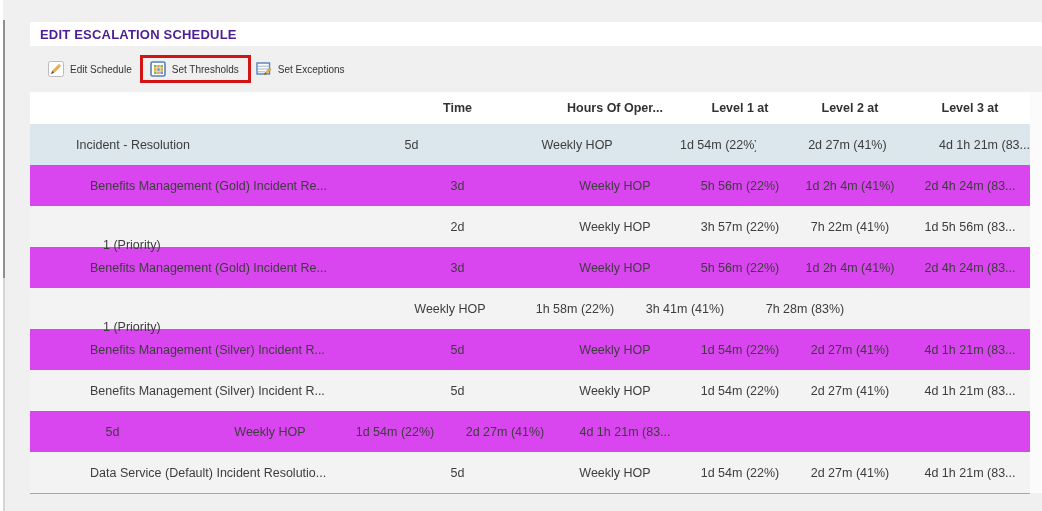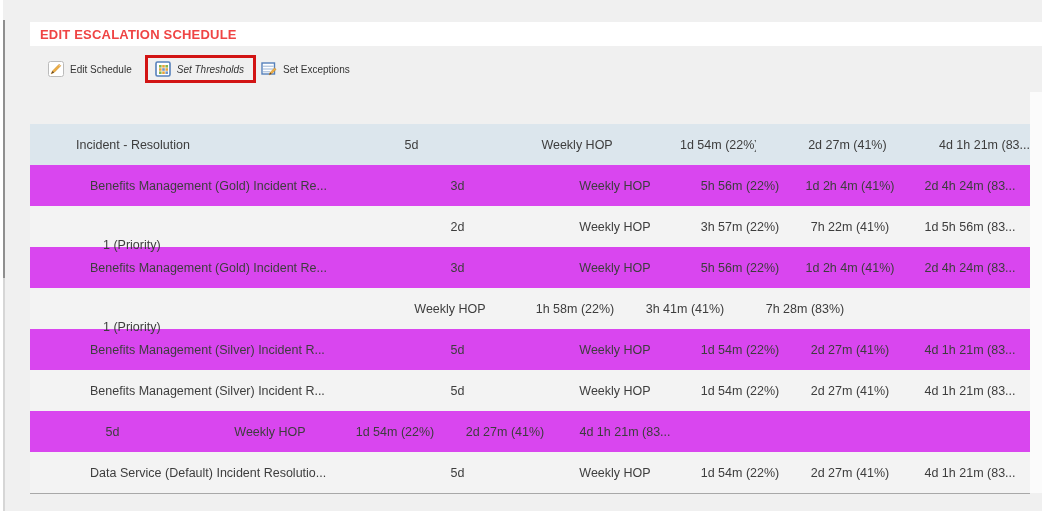--- a/index.html
+++ b/index.html
@@ -9,29 +9,29 @@
     background:#f0f0f0; overflow:hidden; color:#3d3d3d;
   }
   .left-white { position:absolute; left:0; top:0; width:3px; height:511px; background:#ffffff; }
   .splitter-line  { position:absolute; left:3px; top:20px;  width:2px; height:258px; background:#8f8f8f; }
   .splitter-line2 { position:absolute; left:3px; top:278px; width:2px; height:233px; background:#d6d6d6; }
 
   .panel-header {
     position:absolute; left:30px; top:22px; right:0; height:24px;
     background:#ffffff; display:flex; align-items:center; padding-left:10px;
   }
-  .panel-title { font-size:13px; font-weight:bold; color:#ef4444; letter-spacing:0.2px; }
+  .panel-title { font-size:13px; font-weight:bold; color:#4c1d95; letter-spacing:0.2px; }
 
   .toolbar {
     position:absolute; left:30px; top:46px; right:0; height:46px;
     display:flex; align-items:center; padding-left:18px; font-size:10px; color:#333;
   }
   .tb-btn { display:flex; align-items:center; gap:6px; cursor:pointer; white-space:nowrap; }
   .tb-btn .icon { display:flex; width:16px; height:16px; }
-  .red-box { border:3px solid #d21414; padding:3px 9px 3px 7px; margin-left:13px; margin-right:5px;font-style:italic; }
+  .red-box { border:3px solid #d21414; padding:3px 9px 3px 7px; margin-left:8px; margin-right:5px; }
 
   .table-header {
     position:absolute; left:30px; top:92px; width:1000px; height:32px;
     background:#ffffff; display:flex; align-items:center;
     font-weight:bold; font-size:12.5px; color:#333;
   }
   .table-body { position:absolute; left:30px; top:124px; width:1000px; border-bottom:1px solid #a8a8a8; }
   .row { display:flex; align-items:center; height:41px; font-size:12.5px; background:#d946ef; cursor:pointer; }
   .row.stripe   { background:#f3f3f3; }
   .row.selected { background:#dce6ed;gap:46px; }
@@ -102,20 +102,28 @@
           <line x1="2" y1="8" x2="12.5" y2="8" stroke="#9ab4d6" stroke-width="1"></line>
           <line x1="2" y1="10.8" x2="9" y2="10.8" stroke="#9ab4d6" stroke-width="1"></line>
           <path d="M8.2 13.8 L9.2 11.4 L13.6 7 L15 8.4 L10.6 12.8 Z" fill="#f2b042" stroke="#c98a2a" stroke-width="0.7"></path>
           <path d="M8.2 13.8 L9.2 11.4 L10.6 12.8 Z" fill="#5d4a33"></path>
         </svg>
       </span>
       <span>Set Exceptions</span>
     </div>
   </div>
 
+  <div class="table-header">
+    <div class="cell c-name"></div>
+    <div class="cell c-time">Time</div>
+    <div class="cell c-hop">Hours Of Oper...</div>
+    <div class="cell c-l1">Level 1 at</div>
+    <div class="cell c-l2">Level 2 at</div>
+    <div class="cell c-l3">Level 3 at</div>
+  </div>
 
   <div class="table-body">
       <div class="row depth-0 selected">
     <div class="cell c-name">Incident - Resolution</div>
     <div class="cell c-time">5d</div>
     <div class="cell c-hop">Weekly HOP</div>
     <div class="cell c-l1">1d 54m (22%)</div>
     <div class="cell c-l2">2d 27m (41%)</div>
     <div class="cell c-l3">4d 1h 21m (83...</div>
   </div>

